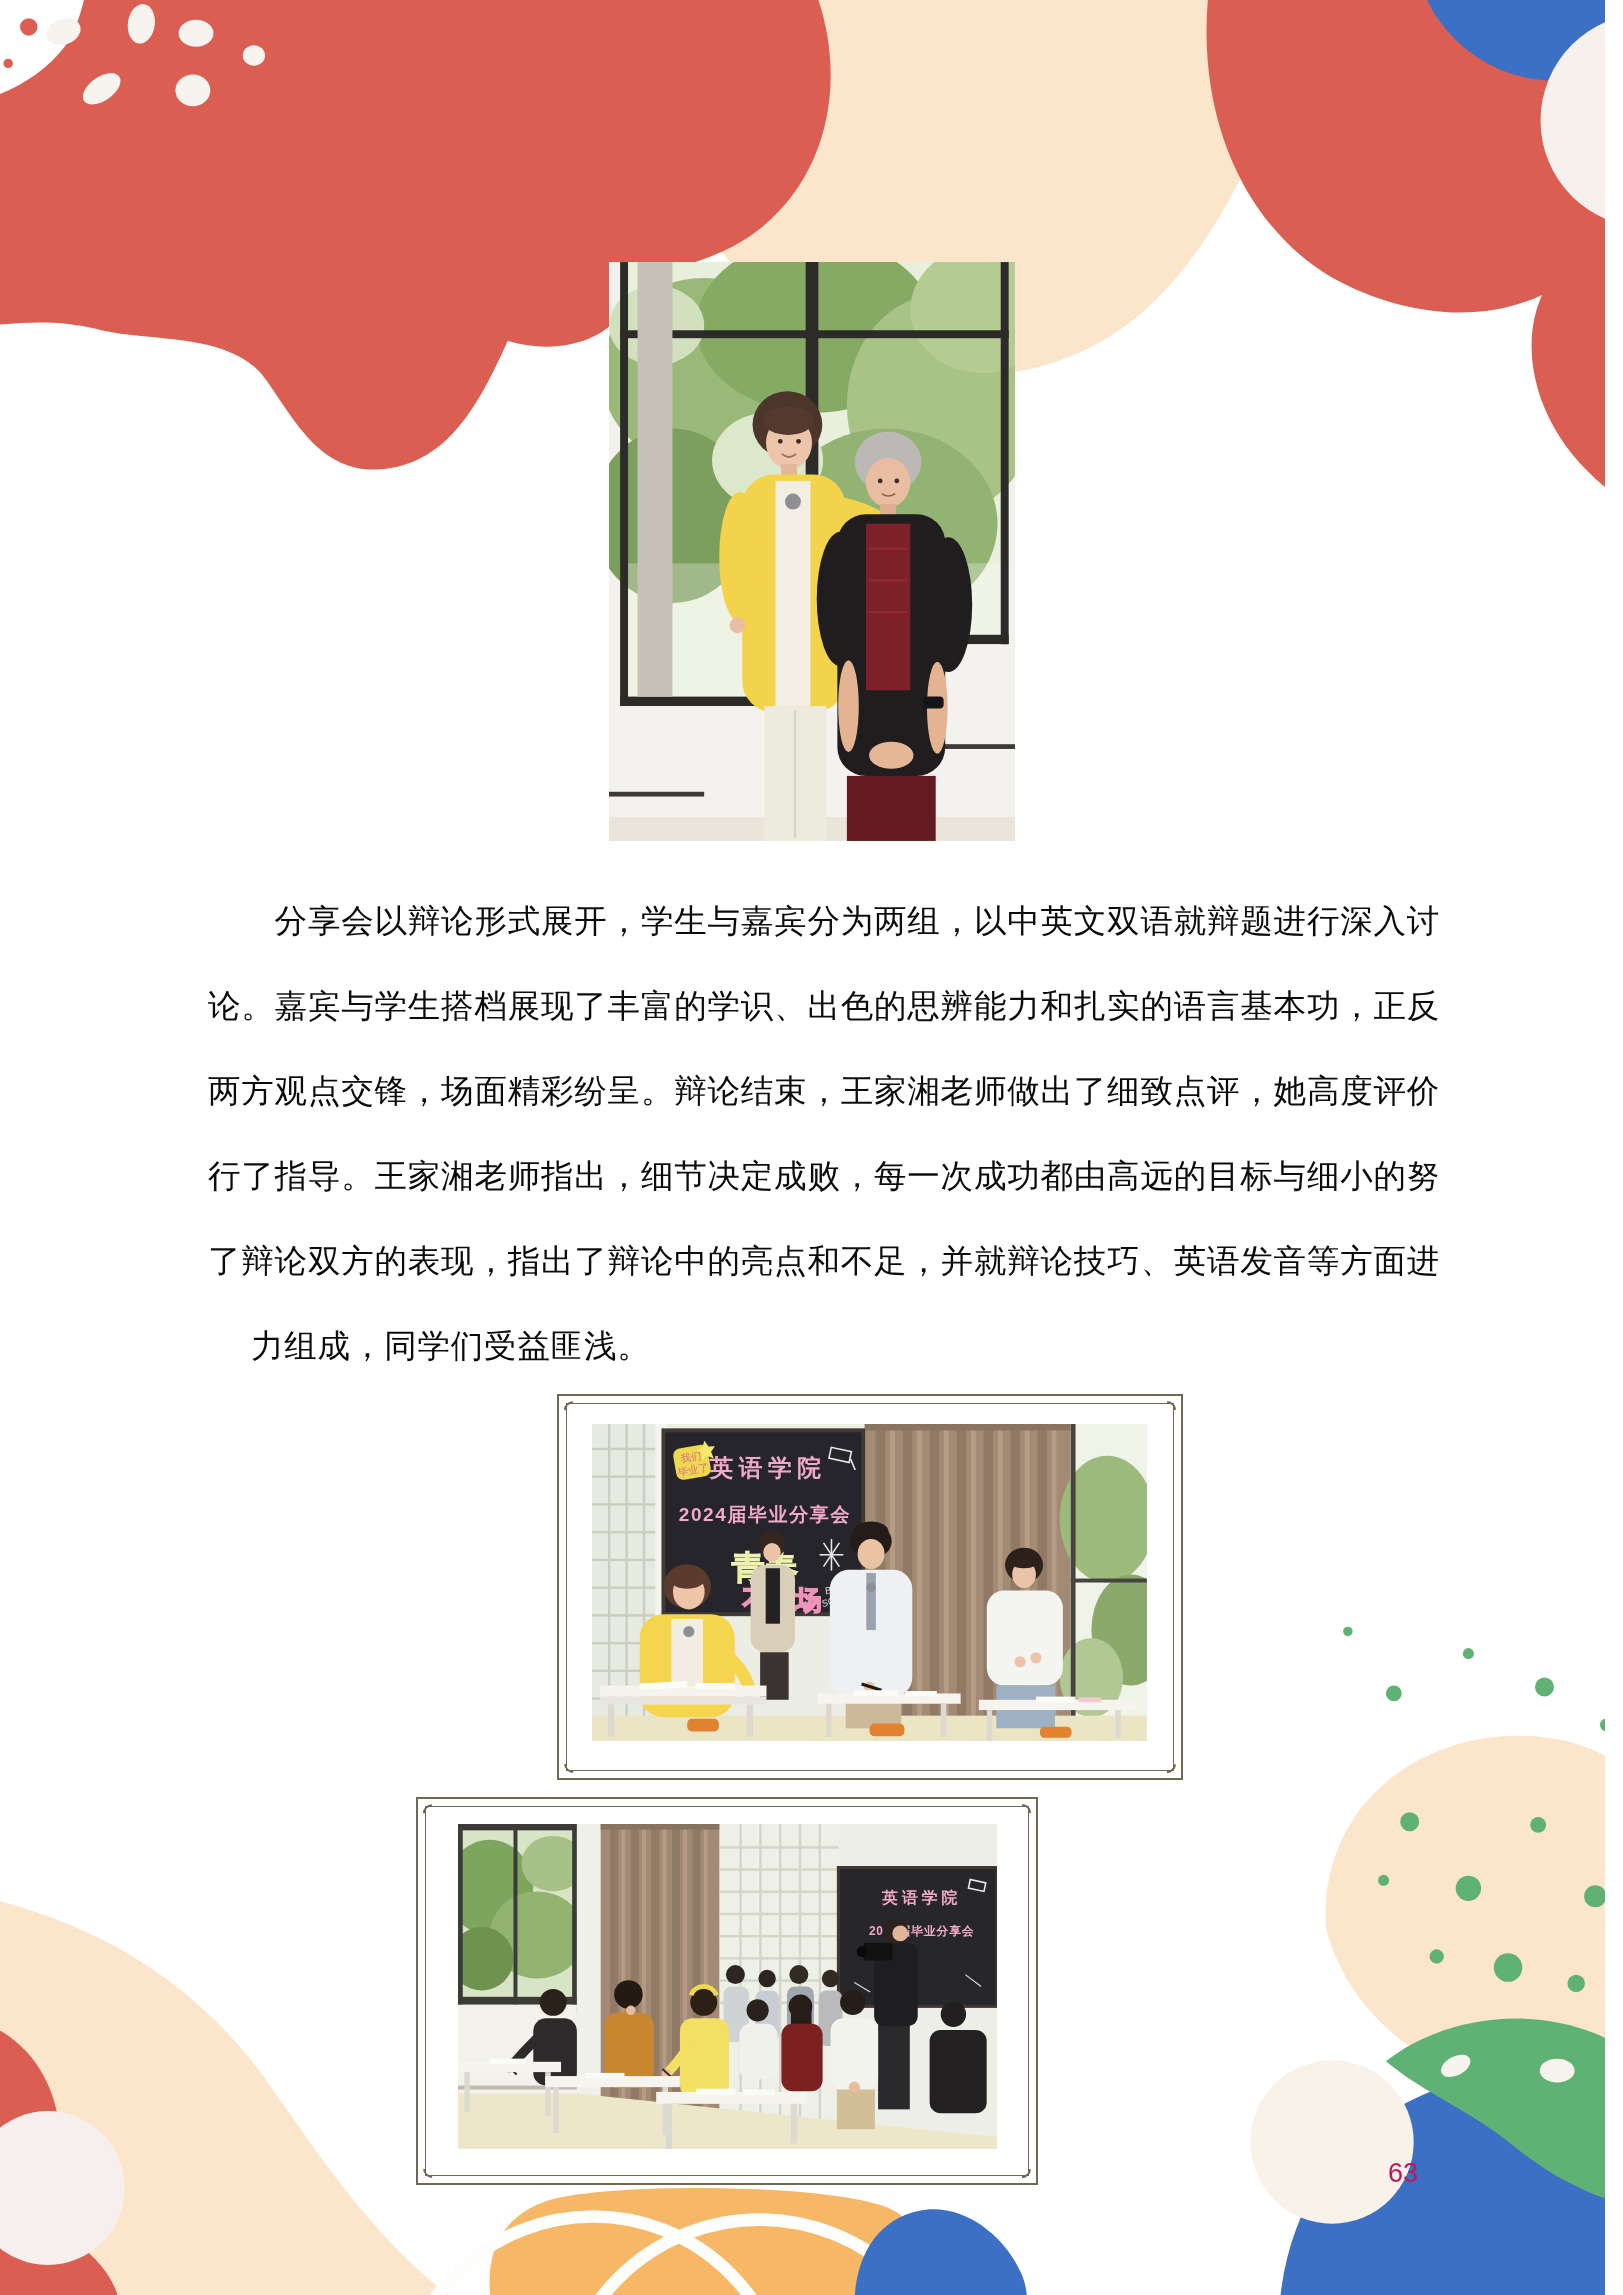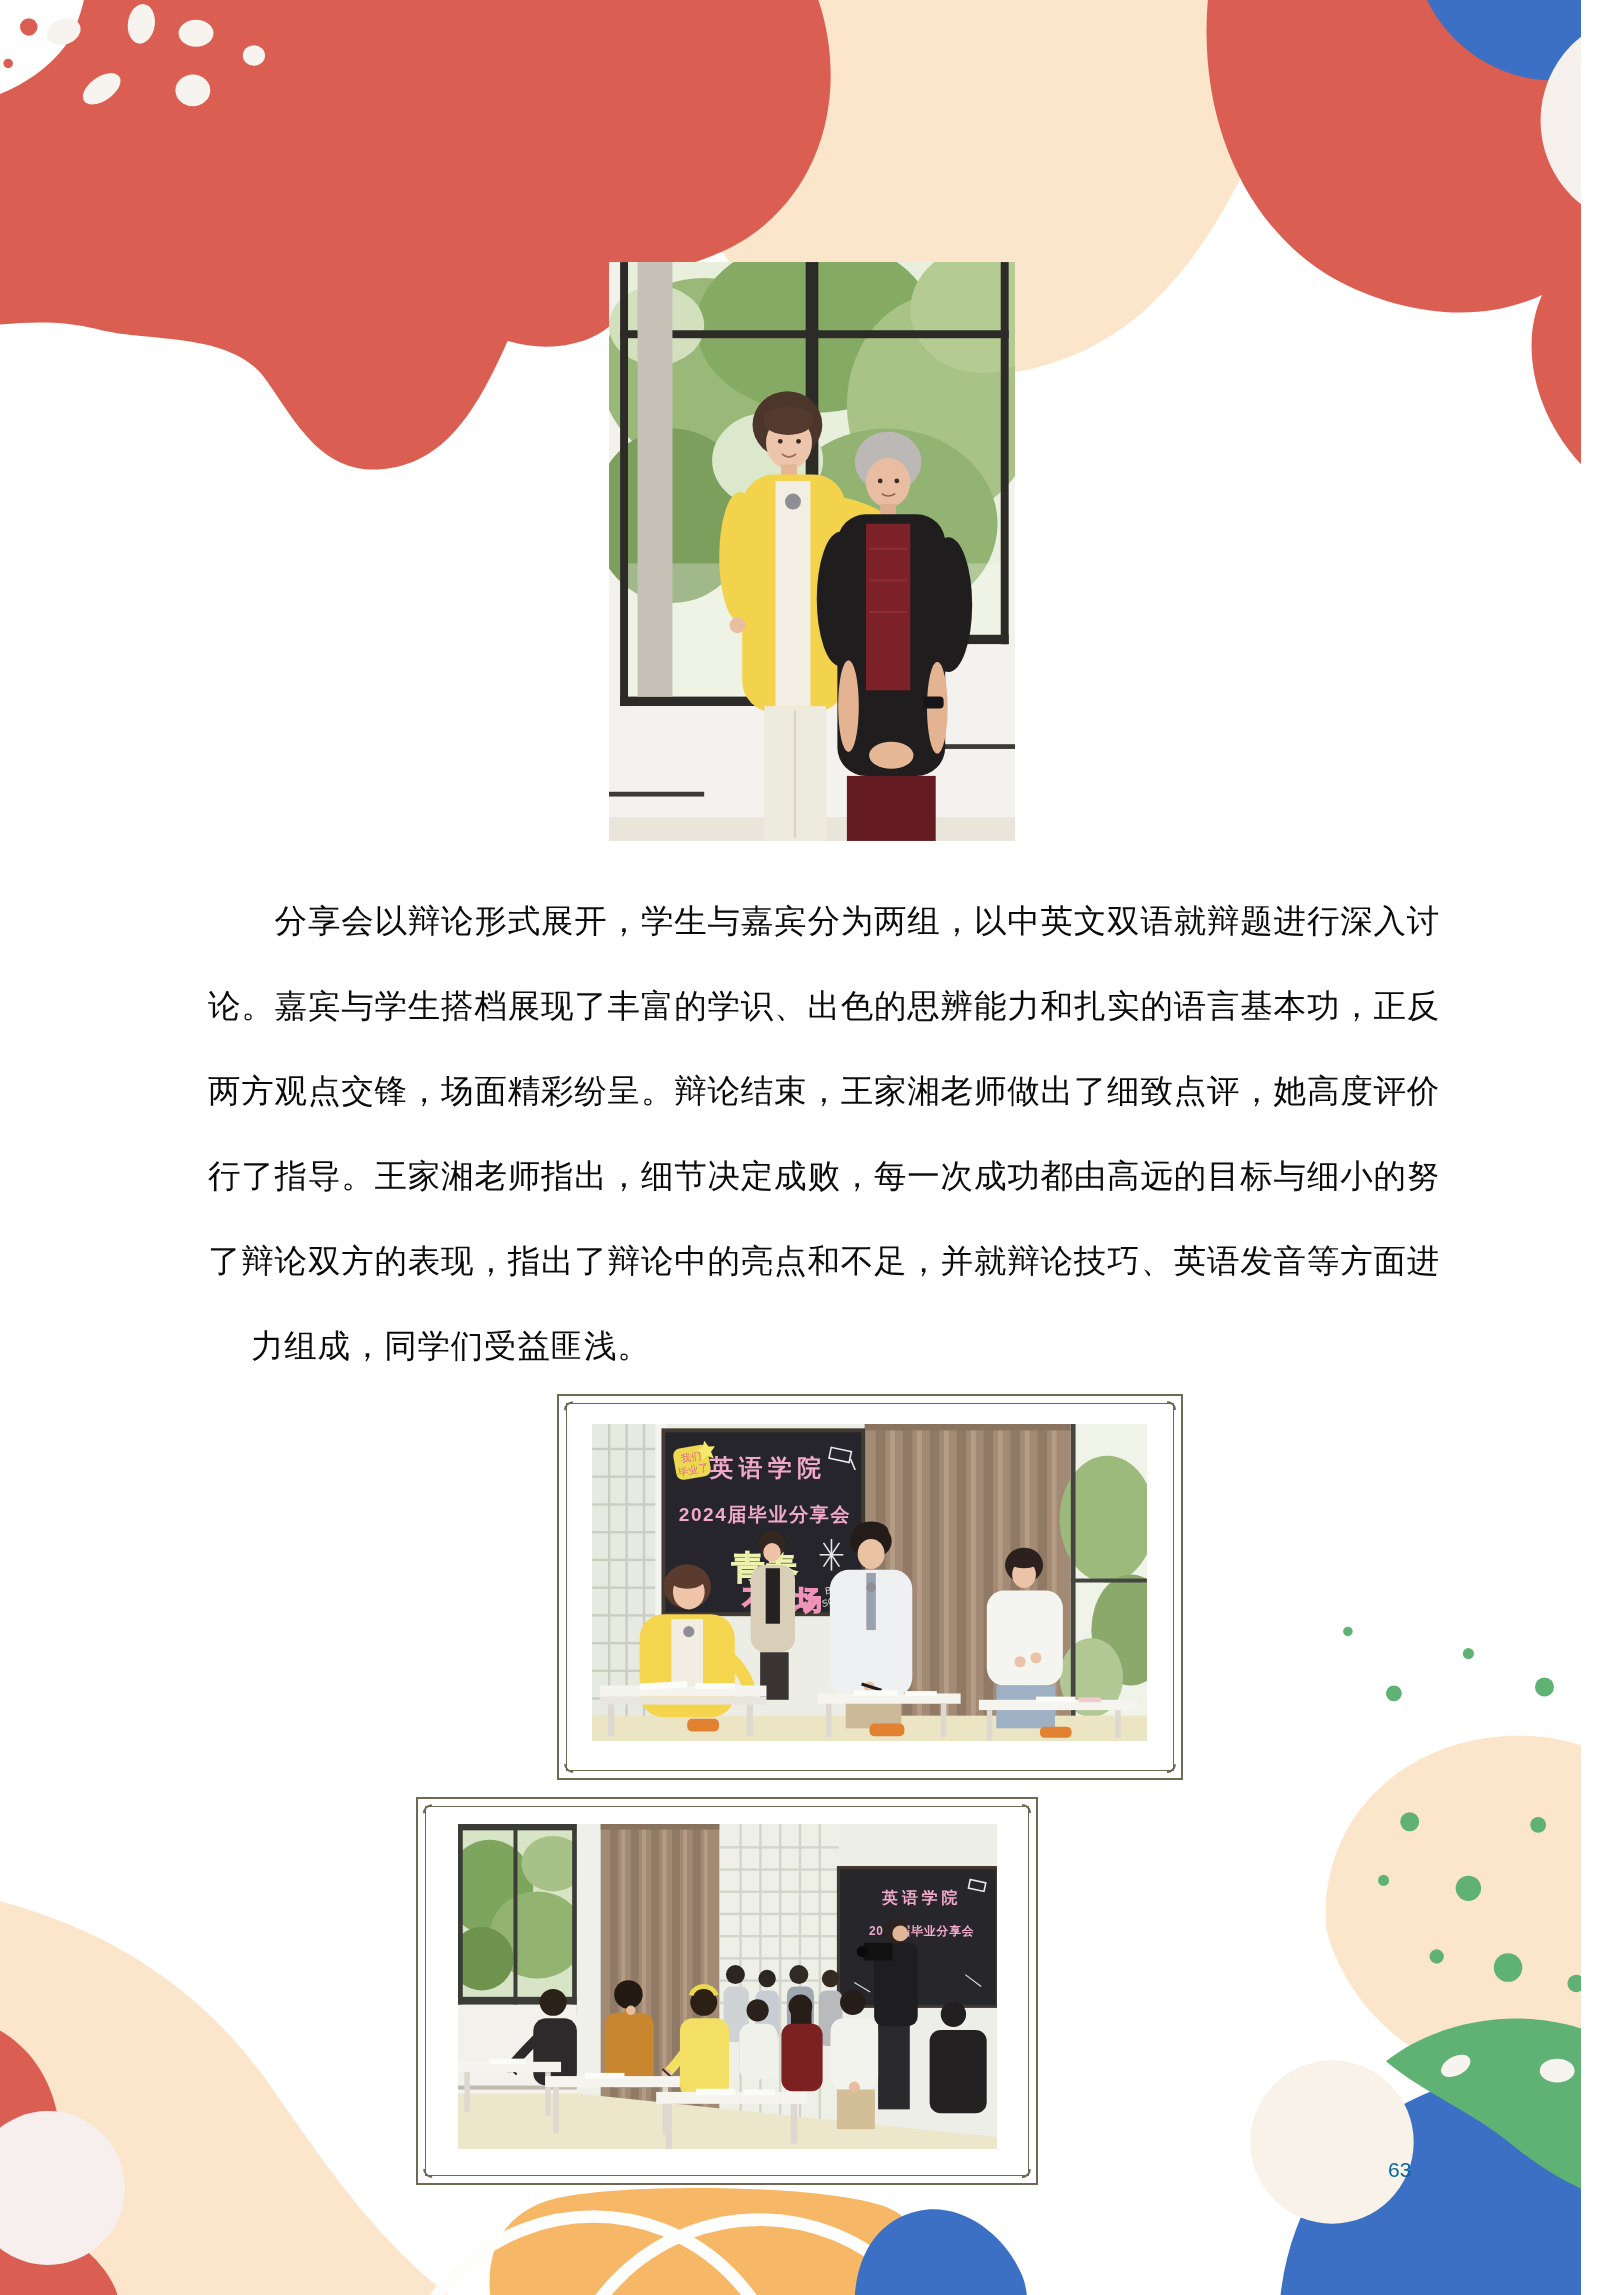--- a/index.html
+++ b/index.html
@@ -1,35 +1,35 @@
 <!DOCTYPE html>
 <html style="font-size:12.7px"><head>
 <meta charset="utf-8">
 <style>
   html,body{margin:0;padding:0;background:#ffffff;}
   .page{position:relative;width:1581px;height:2295px;background:#ffffff;overflow:hidden;
-        font-family:"Liberation Sans",sans-serif;}
+        font-family:"Liberation Sans",sans-serif;padding-left:24px;}
   .bg-decor{position:absolute;left:0;top:0;width:1624px;height:2295px;z-index:0;}
   .photo{position:absolute;z-index:3;overflow:hidden;}
   .photo svg{display:block;}
   
   .article{position:absolute;left:208px;top:879px;width:1212px;z-index:2;
            color:#0b0b0b;font-size:32.5px;line-height:85px;font-weight:500;}
   .article .line{height:85px;text-align:justify;text-align-last:justify;text-justify:inter-character;
                  white-space:nowrap;letter-spacing:0.8px;}
   .article .line.last{text-align-last:left;margin-left:43px;}
   
   .ornate{position:absolute;z-index:1;border:2.4px solid #6f6852;background:#ffffff;}
   .ornate .inner{position:absolute;inset:7.1px;border:1.6px solid #6f6852;}
   .curl{position:absolute;width:14.3px;height:14.3px;border:2.4px solid transparent;border-radius:50%;}
   .curl.tl{left:-3.2px;top:-3.2px;border-top-color:#6f6852;transform:rotate(-45deg);}
   .curl.tr{right:-3.2px;top:-3.2px;border-top-color:#6f6852;transform:rotate(45deg);}
   .curl.bl{left:-3.2px;bottom:-3.2px;border-bottom-color:#6f6852;transform:rotate(45deg);}
   .curl.br{right:-3.2px;bottom:-3.2px;border-bottom-color:#6f6852;transform:rotate(-45deg);}
-  .page-num{position:absolute;left:1388px;top:2158px;z-index:4;font-size:21px;color:#0369a1;}
+  .page-num{position:absolute;left:1388px;top:2158px;z-index:4;font-size:27px;color:#be185d;}
 </style>
 </head>
 <body>
 
 <div class="page">
 
   <svg class="bg-decor" viewBox="0 0 2048 2895" xmlns="http://www.w3.org/2000/svg">
 
     <path fill="#fbe6cc" d="M840,-60 C810,130 870,320 1000,410 C1140,505 1330,495 1445,390 C1555,290 1620,120 1660,-60 Z"></path>
 

